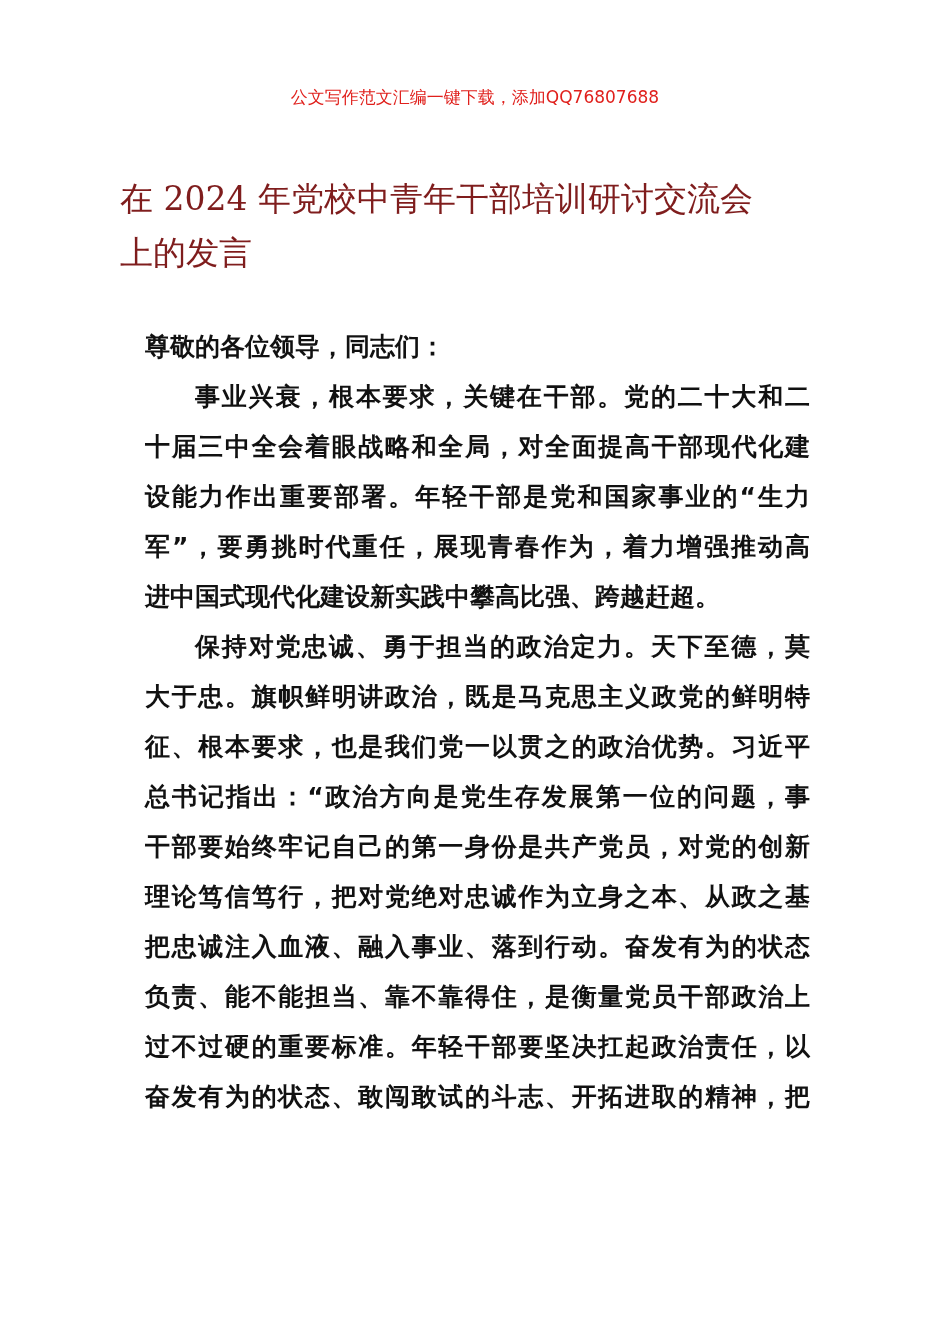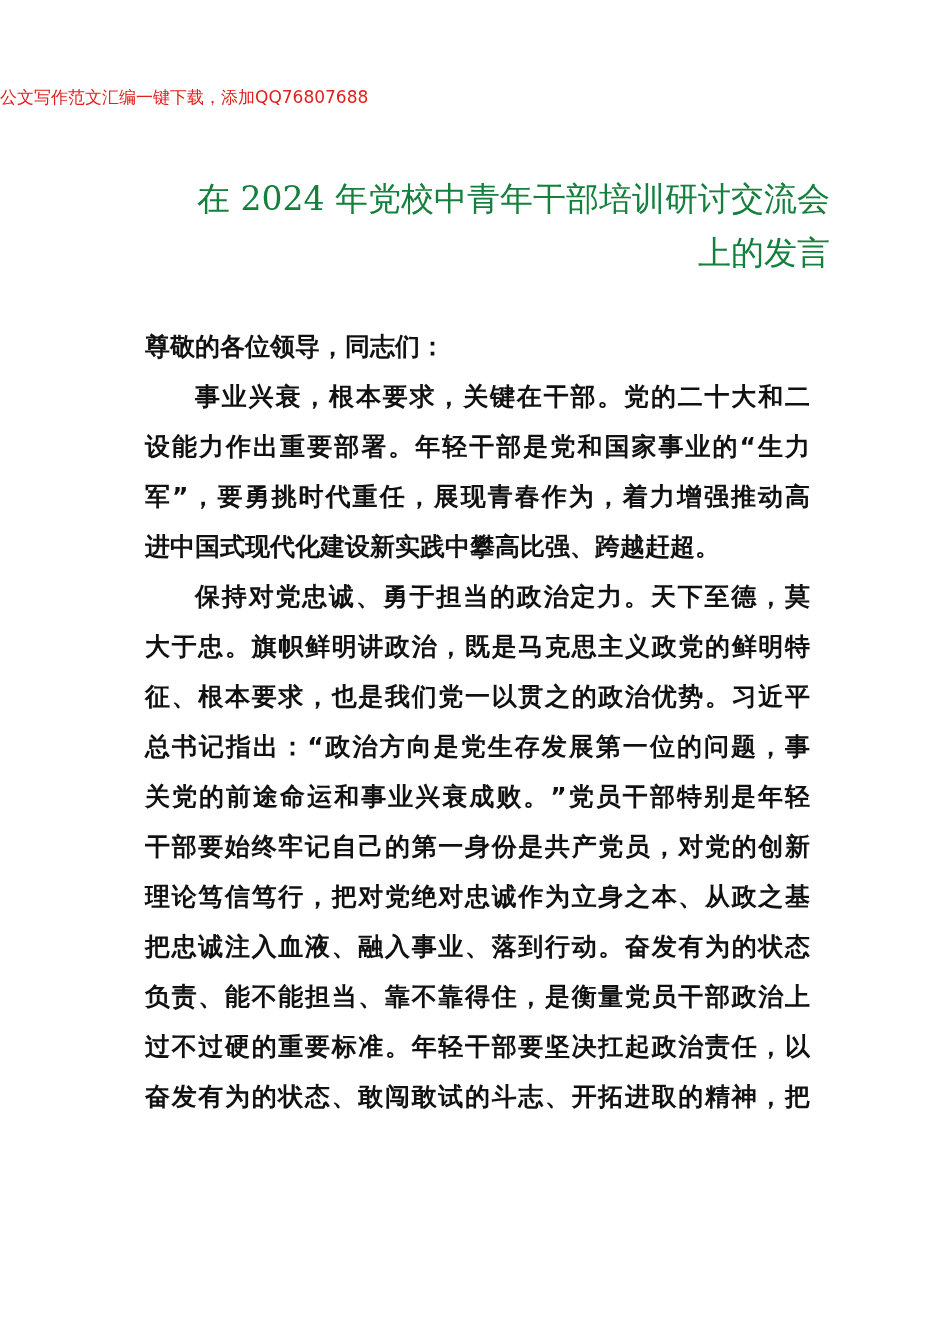--- a/index.html
+++ b/index.html
@@ -1,21 +1,21 @@
 <!DOCTYPE html>
 <html><head>
   <meta charset="utf-8">
   <style>
     html, body { margin: 0; padding: 0; background: #ffffff; }
     body { width: 950px; height: 1344px; position: relative; overflow: hidden;
       font-family: "DejaVu Sans", "Liberation Sans", sans-serif; color: #111; }
-    .banner { position: absolute; top: 86px; left: 0; width: 950px; text-align: left;
+    .banner { position: absolute; top: 86px; left: 0; width: 950px; text-align: center;
       font-size: 17px; color: #e0201c; letter-spacing: 0px; }
-    .title { position: absolute; top: 172px; left: 120px; width: 710px; text-align: right;
-      font-family: "DejaVu Serif", "Liberation Serif", serif; font-size: 33px; line-height: 54px; color: #15803d; }
+    .title { position: absolute; top: 172px; left: 120px; width: 710px; text-align: left;
+      font-family: "DejaVu Serif", "Liberation Serif", serif; font-size: 33px; line-height: 54px; color: #7f1d1d; }
     .title .tline { display: block; white-space: nowrap; }
     .body { position: absolute; top: 322px; left: 145px; width: 665px; }
     .line { display: block; height: 50px; line-height: 50px; font-size: 25px; white-space: nowrap;
       text-align: justify; text-align-last: justify; overflow: visible; font-weight: bold; }
     .line.indent { padding-left: 50px; }
     .line.last { text-align-last: left; }
   </style>
 </head>
 <body>
 
@@ -24,31 +24,31 @@
 <h1 class="title" style="margin:0;font-weight:normal;">
   <span class="tline">在 2024 年党校中青年干部培训研讨交流会</span>
   <span class="tline">上的发言</span>
 </h1>
 
 <div class="body">
   <span class="line last">尊敬的各位领导，同志们：</span>
 
   <div>
     <span class="line indent">事业兴衰，根本要求，关键在干部。党的二十大和二</span>
+    <span class="line">十届三中全会着眼战略和全局，对全面提高干部现代化建</span>
     <span class="line">设能力作出重要部署。年轻干部是党和国家事业的“生力</span>
     <span class="line">军”，要勇挑时代重任，展现青春作为，着力增强推动高</span>
     <span class="line last">进中国式现代化建设新实践中攀高比强、跨越赶超。</span>
   </div>
 
   <div>
     <span class="line indent">保持对党忠诚、勇于担当的政治定力。天下至德，莫</span>
     <span class="line">大于忠。旗帜鲜明讲政治，既是马克思主义政党的鲜明特</span>
     <span class="line">征、根本要求，也是我们党一以贯之的政治优势。习近平</span>
     <span class="line">总书记指出：“政治方向是党生存发展第一位的问题，事</span>
-    <span class="line">关党的前途命运和事业兴衰成败。”党员干部特别是年轻</span>
     <span class="line">干部要始终牢记自己的第一身份是共产党员，对党的创新</span>
     <span class="line">理论笃信笃行，把对党绝对忠诚作为立身之本、从政之基</span>
     <span class="line">把忠诚注入血液、融入事业、落到行动。奋发有为的状态</span>
     <span class="line">负责、能不能担当、靠不靠得住，是衡量党员干部政治上</span>
     <span class="line">过不过硬的重要标准。年轻干部要坚决扛起政治责任，以</span>
     <span class="line">奋发有为的状态、敢闯敢试的斗志、开拓进取的精神，把</span>
   </div>
 </div>
 
 </body></html>

